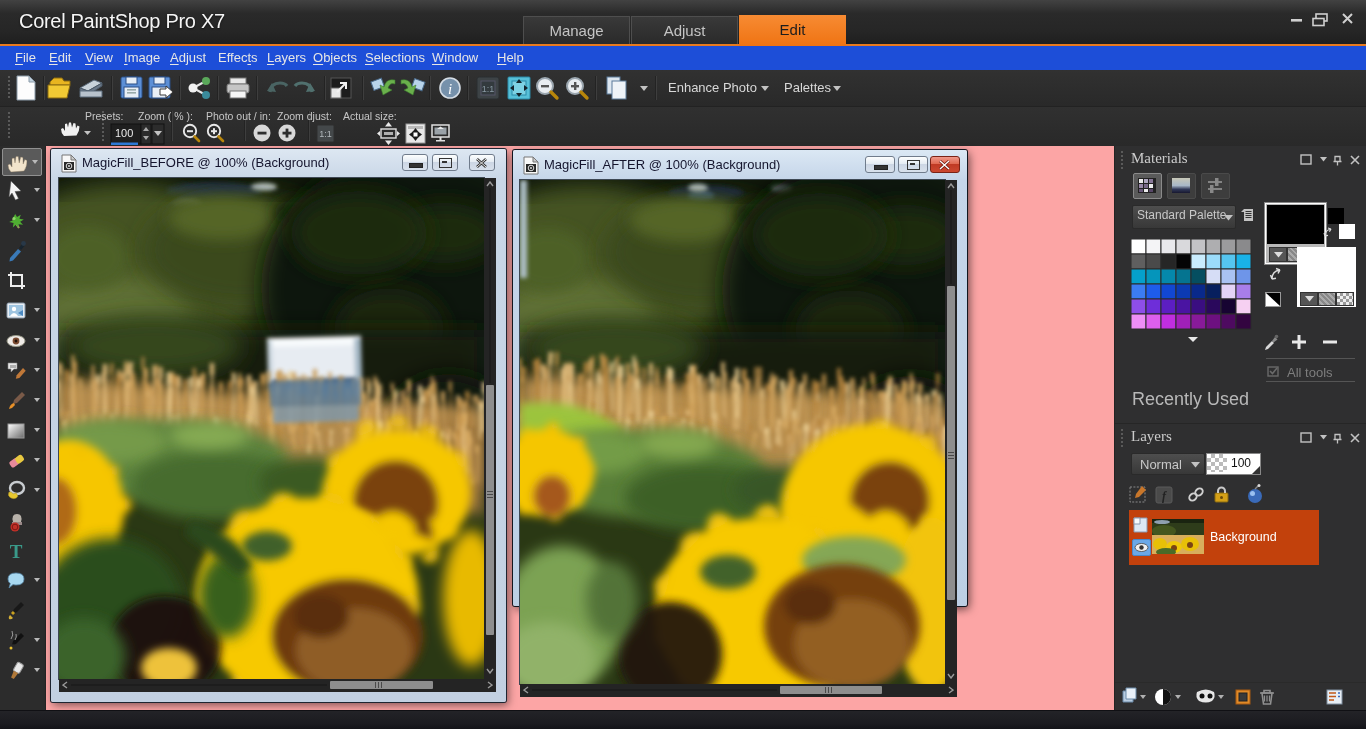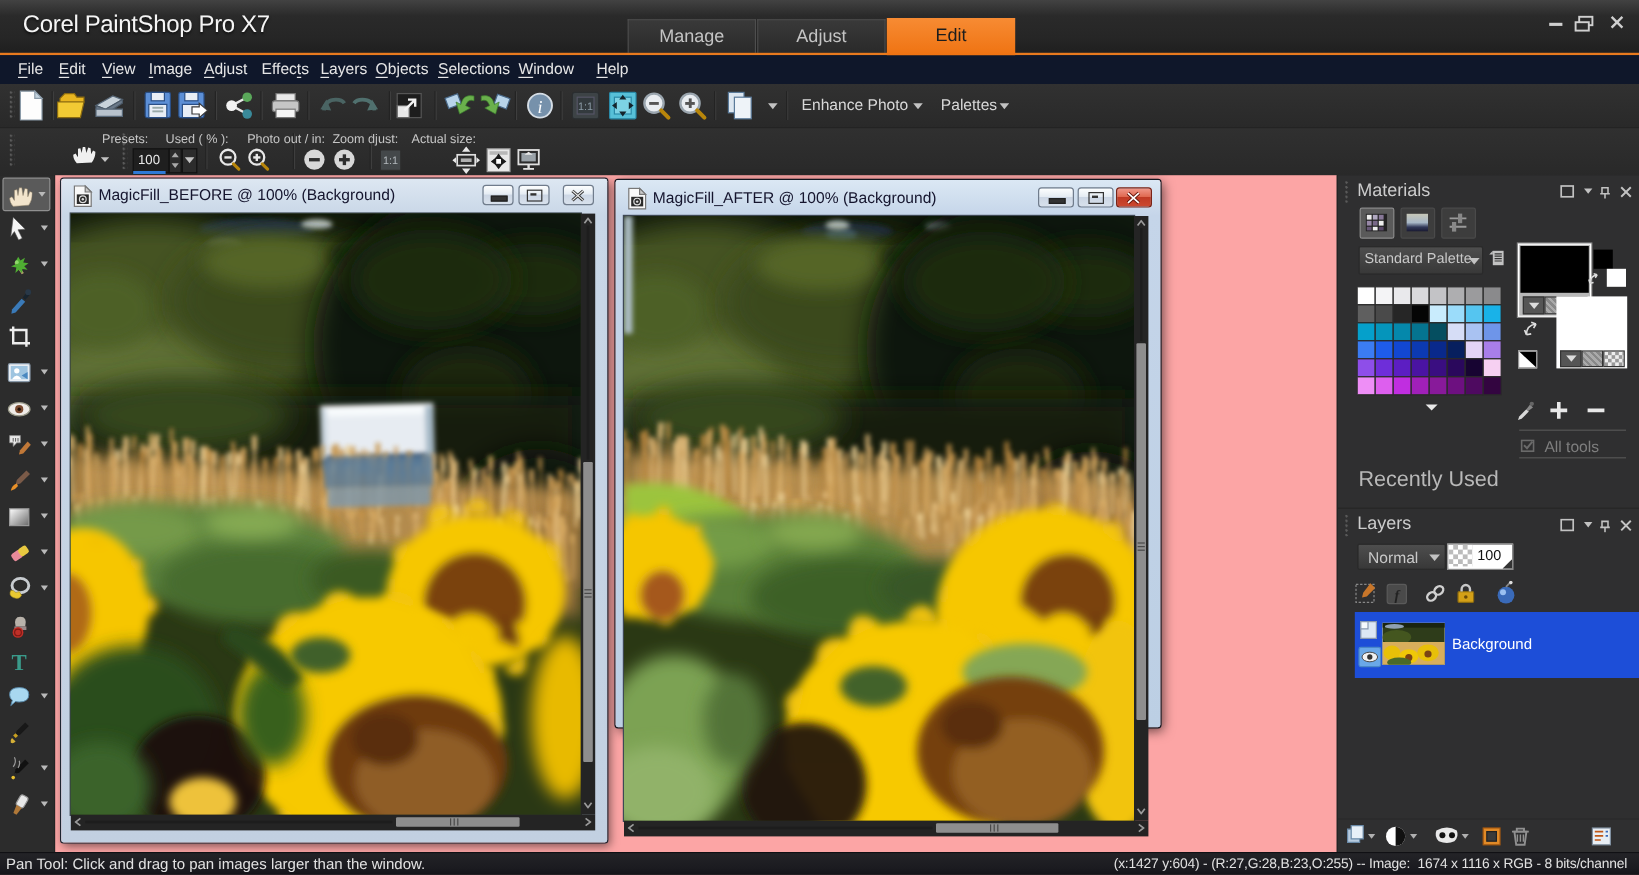--- a/index.html
+++ b/index.html
@@ -6,21 +6,21 @@
 .abs{position:absolute;}
 
 #titlebar{left:0;top:0;width:1366px;height:44px;background:linear-gradient(#424242,#2a2a2a 30%,#262626 70%,#1f1f1f);}
 #apptitle{left:19px;top:10px;font-size:20px;color:#f5f5f5;letter-spacing:-0.3px;text-shadow:0 1px 2px rgba(0,0,0,.6);font-weight:400;}
 #orangeline{left:0;top:44px;width:1366px;height:2px;background:#e87a1e;}
 .tab{top:16px;height:28px;line-height:28px;text-align:center;font-size:15px;color:#c4c4c4;background:linear-gradient(#393939,#2a2a2a);border:1px solid #4e4e4e;border-bottom:none;box-sizing:border-box;}
 #tabManage{left:523px;width:107px;}
 #tabAdjust{left:631px;width:107px;}
 #tabEdit{left:739px;width:107px;background:linear-gradient(#f78b33,#ef7312);color:#1d1d1d;border:none;top:15px;height:31px;line-height:29px;z-index:3;}
 
-#menubar{left:0;top:46px;width:1366px;height:24px;background:#0f172a;color:#e6e6e6;font-size:13px;}
+#menubar{left:0;top:46px;width:1366px;height:24px;background:#1d4ed8;color:#e6e6e6;font-size:13px;}
 #menubar span{position:absolute;top:4px;}
 #menubar u{text-decoration:underline;text-underline-offset:2px;}
 
 #toolbar1{left:0;top:70px;width:1366px;height:36px;background:linear-gradient(#313131,#292929);border-bottom:1px solid #222222;}
 #toolbar2{left:0;top:107px;width:1366px;height:39px;background:linear-gradient(#303030,#292929);border-bottom:1px solid #1f1f1f;}
 .sep1{position:absolute;top:6px;width:1px;height:24px;background:#232323;border-right:1px solid #3e3e3e;}
 .tb2label{position:absolute;top:3px;font-size:10.5px;color:#c6c6c6;white-space:nowrap;margin-left:28px;}
 .sep2{position:absolute;top:4px;width:1px;height:30px;background:#232323;border-right:1px solid #3e3e3e;}
 .grip{position:absolute;width:4px;background-image:radial-gradient(circle at 1px 1px,#5a5a5a 1px,transparent 1.2px);background-size:4px 4px;}
 
@@ -34,21 +34,21 @@
 .iwtitle{position:absolute;left:0;top:0;right:0;height:28px;font-size:13px;color:#15152e;}
 .iwbtn{position:absolute;top:5px;width:30px;height:17px;border:1px solid #707c8c;border-radius:3px;background:linear-gradient(#fdfefe,#e5ecf3 45%,#ccd6e4 50%,#d8e1ec);box-sizing:border-box;}
 .iwphoto{position:absolute;background:#2c3a18;box-shadow:0 0 0 1px #3e4854;}
 .scrv{position:absolute;width:12px;background:#242424;}
 .scrh{position:absolute;height:13px;background:#242424;}
 .thumbv{position:absolute;width:8px;left:2px;background:#8e8e8e;border-radius:1px;}
 .thumbh{position:absolute;height:8px;top:2px;background:#8e8e8e;border-radius:1px;}
 .chev{position:absolute;}
 
 #rightpanel{left:1114px;top:146px;width:252px;height:564px;background:#2f2f30;border-left:1px solid #242424;}
-.ptitle{position:absolute;font-size:15px;color:#cccccc;}
+.ptitle{position:absolute;font-size:15px;color:#cccccc;font-family:Liberation Serif, serif;}
 
 #statusbar{left:0;top:710px;width:1366px;height:19px;background:linear-gradient(#232327,#1b1b20 65%,#121217);color:#e2e2e2;font-size:12.5px;border-top:1px solid #101014;}
 </style></head>
 <body>
 <div class="abs" id="titlebar"></div>
 <div class="abs" id="apptitle">Corel PaintShop Pro X7</div>
 <div class="abs tab" id="tabManage">Manage</div>
 <div class="abs tab" id="tabAdjust">Adjust</div>
 <div class="abs tab" id="tabEdit">Edit</div>
 <div class="abs" id="orangeline"></div>
@@ -194,21 +194,21 @@
       <path d="M1 2 l4 5 4 -5 z" fill="#c2c2c2"></path>
     </svg>
 </div>
 <div class="abs" id="toolbar2">
 <div class="grip" style="left:8px;top:5px;height:28px;"></div>
 <div class="grip" style="left:102px;top:4px;height:30px;"></div>
 <div class="sep2" style="left:171px"></div>
 <div class="sep2" style="left:244px"></div>
 <div class="sep2" style="left:308px"></div>
 <span class="tb2label" style="left:57px">Presets:</span>
-<span class="tb2label" style="left:110px">Used ( % ):</span>
+<span class="tb2label" style="left:110px">Zoom ( % ):</span>
 <span class="tb2label" style="left:178px">Photo out / in:</span>
 <span class="tb2label" style="left:249px">Zoom djust:</span>
 <span class="tb2label" style="left:315px">Actual size:</span>
 <svg width="500" height="39" viewBox="0 0 500 39" style="position:absolute;left:0;top:0">
 
 <path d="M64 29 q-3 -3 -3 -7 l2 -1 2 3 v-7 l2 -0.5 1 4 1 -5 2 0 1 5 1.5 -4.5 2 0.5 0.5 5 1.5 -3 2 1 q0 5 -3 9 z" fill="#f0f0f0"></path>
 <path d="M84 24 l3.5 4 3.5 -4 z" fill="#c2c2c2"></path>
 
 <rect x="111" y="17" width="30" height="20" fill="#1f1f1f" stroke="#121212"></rect>
 <text x="115" y="30" font-size="11" fill="#e8e8e8" font-family="Liberation Sans">100</text>
@@ -2061,21 +2061,21 @@
         <circle cx="92.5" cy="13.5" r="1.5" fill="#6a4a08"></circle>
       </g>
 <g>
         <circle cx="126" cy="12" r="7" fill="#3a6ab8"></circle>
         <circle cx="123.5" cy="9.5" r="2.5" fill="#9ac0f0"></circle>
         <path d="M126 5 l3 -3" stroke="#888" stroke-width="1.5"></path>
         <circle cx="130" cy="1.5" r="1.5" fill="#ddd"></circle>
       </g>
 </svg>
 
-<div class="abs" style="left:14px;top:364px;width:238px;height:55px;background:#1d4ed8;">
+<div class="abs" style="left:14px;top:364px;width:190px;height:55px;background:#c2410c;">
 <svg style="position:absolute;left:4px;top:7px" width="15" height="16">
         <path d="M1 1 h13 v14 h-13 z" fill="#dce8f4" stroke="#8a9ab0"></path>
         <path d="M1 1 l6 0 0 6 -6 0 z" fill="#f6fafd" stroke="#8a9ab0"></path>
       </svg>
 <div style="position:absolute;left:3px;top:29px;width:17px;height:15px;background:#6aa8e8;border:1px solid #4a88c8;border-radius:2px;">
 <svg style="position:absolute;left:1px;top:2px" width="15" height="11">
           <ellipse cx="7.5" cy="5.5" rx="6.5" ry="4" fill="#f0f0f0" stroke="#444" stroke-width="0.8"></ellipse>
           <circle cx="7.5" cy="5.5" r="2.2" fill="#333"></circle>
         </svg>
 </div>
@@ -2126,15 +2126,13 @@
         </g>
 <g>
           <rect x="212" y="3" width="15" height="14" fill="#e8eef4" stroke="#8090a0"></rect>
           <path d="M214 6 h7 m-7 3.5 h7 m-7 3.5 h5" stroke="#c05818" stroke-width="1.4"></path>
           <path d="M223 6 h2 m-2 3.5 h2" stroke="#3a6ab8" stroke-width="1.4"></path>
         </g>
 </svg>
 </div>
 </div>
 <div class="abs" id="statusbar">
-<span style="position:absolute;left:5px;top:2px">Pan Tool: Click and drag to pan images larger than the window.</span>
-<span style="position:absolute;right:10px;top:3px;font-size:11.5px;letter-spacing:-0.15px">(x:1427 y:604) - (R:27,G:28,B:23,O:255) -- Image:&nbsp; 1674 x 1116 x RGB - 8 bits/channel</span>
 </div>
 
 </body></html>

